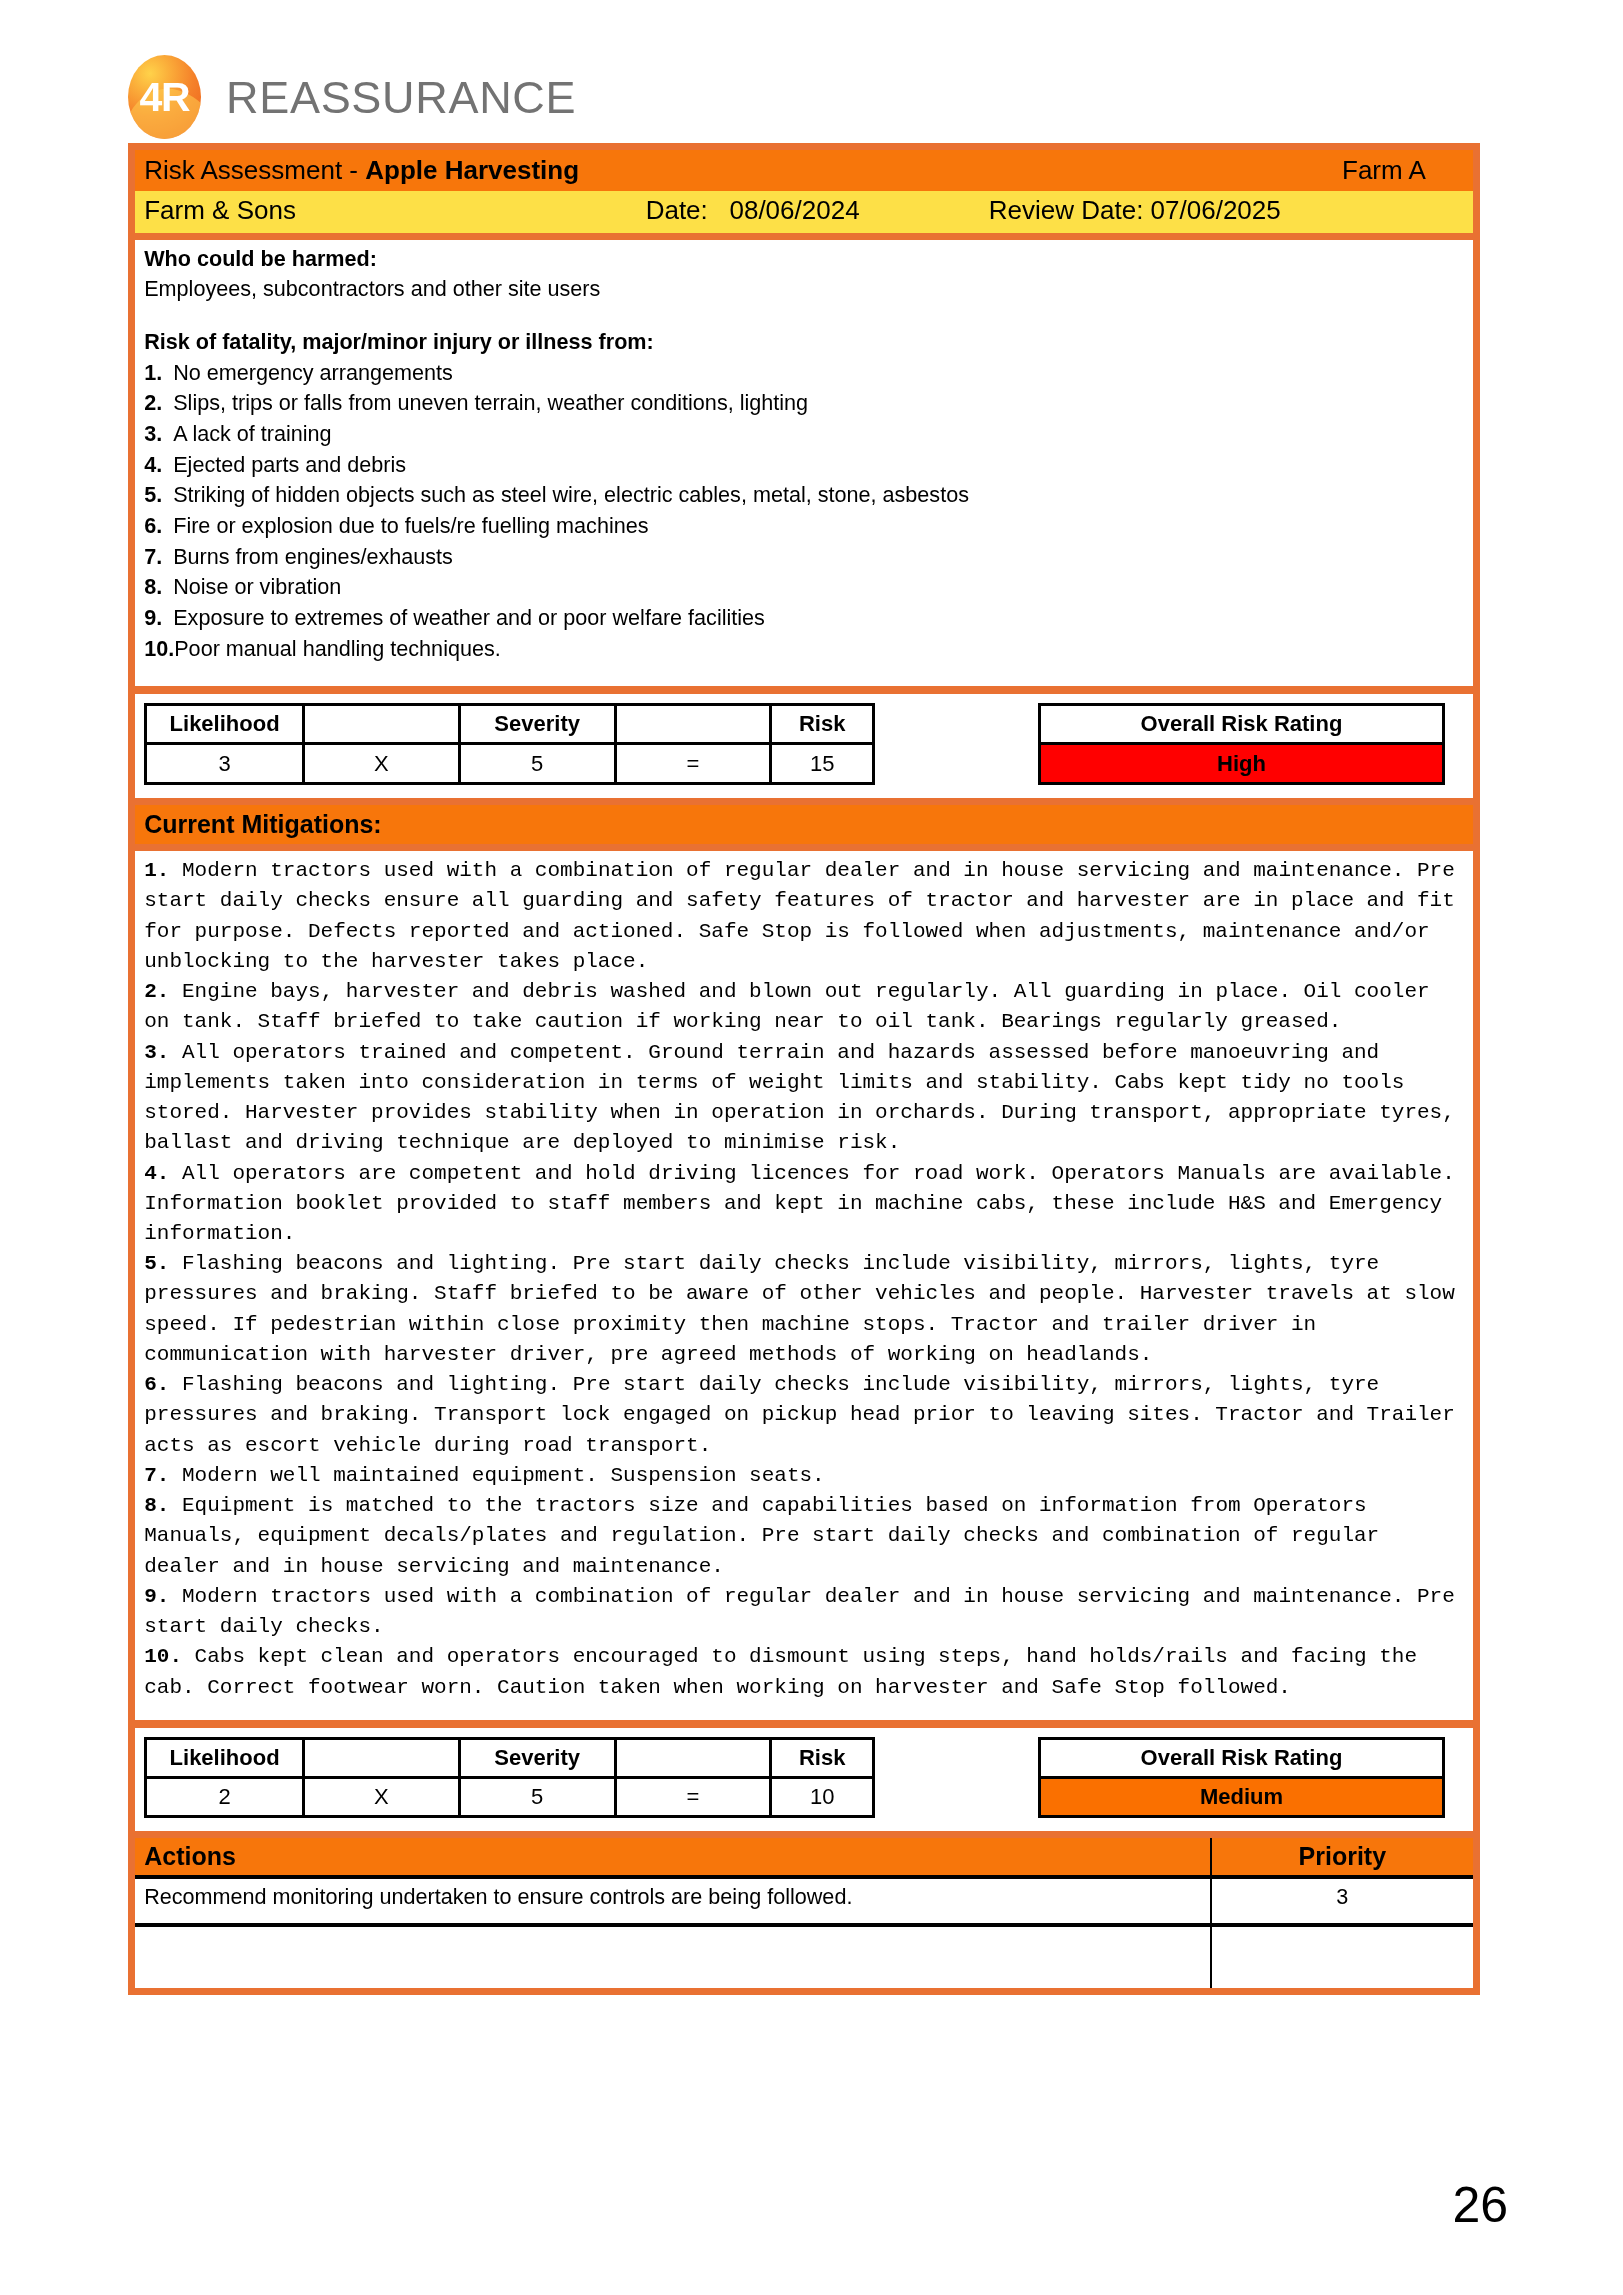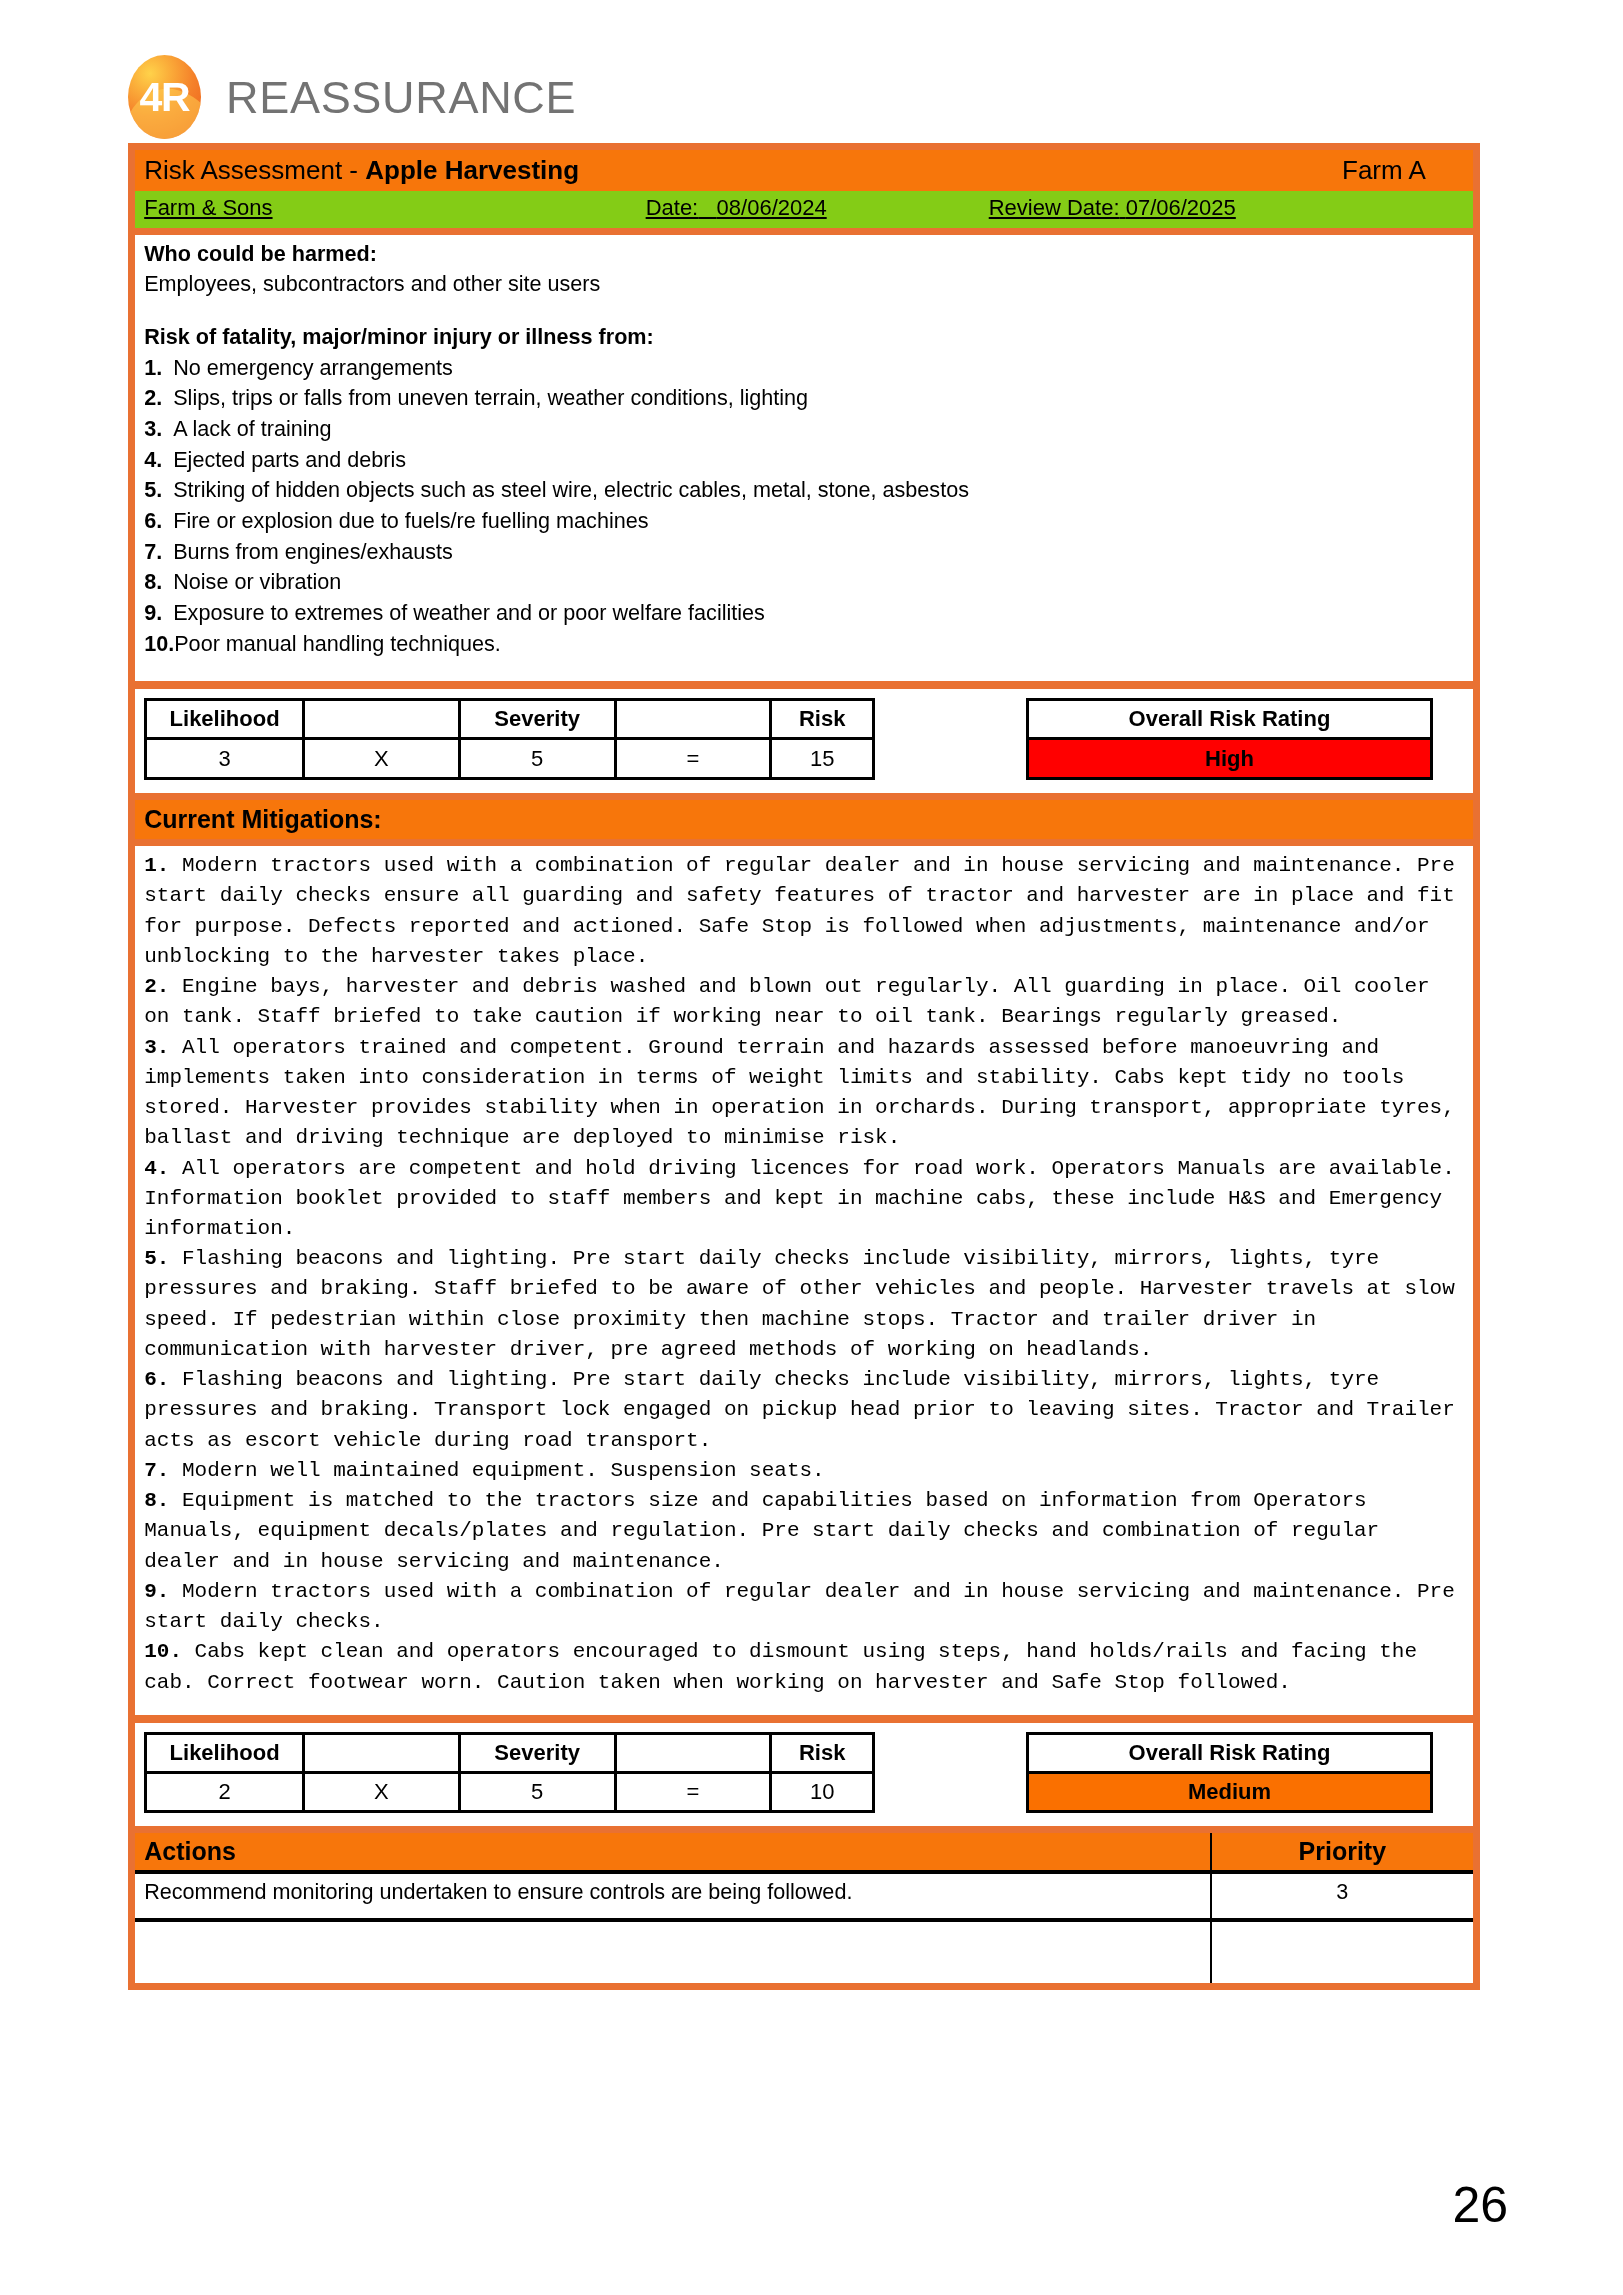--- a/index.html
+++ b/index.html
@@ -83,26 +83,25 @@
     padding: 5.2px 9.2px;
     display: flex;
     justify-content: space-between;
     align-items: baseline;
   }
   .band .title-left { font-size: 26px; }
   .band .title-left b { font-weight: bold; }
   .band .title-right { font-size: 26px; padding-right: 38px; }
 
   .sub-head {
-    background: #84cc16;
+    background: #fde047;
     padding: 3.9px 9.2px 6.5px 9.2px;
     display: flex;
-    font-size: 22px;
+    font-size: 26px;
     border-bottom: 7.9px solid #e97132;
-    text-decoration: underline;
   }
   .sub-head .c1 { width: 38%; }
   .sub-head .c2 { width: 26%; }
   .sub-head .c3 { width: 36%; }
 
   
   .hazards {
     padding: 3.9px 9.2px 22px 9.2px;
     font-size: 21.6px;
     line-height: 1.42;
@@ -117,21 +116,21 @@
   .sep-band {
     height: 7.9px;
     background: #e97132;
   }
 
   
   .rating-wrap {
     display: flex;
     align-items: flex-start;
     padding: 9.2px 9.2px 13px 9.2px;
-    gap: 0;
+    gap: 12px;
   }
   .calc-tbl {
     border-collapse: collapse;
     font-size: 22px;
   }
   .calc-tbl td {
     border: 3.3px solid #000000;
     text-align: center;
     padding: 2.6px 3.9px;
     height: 31px;

